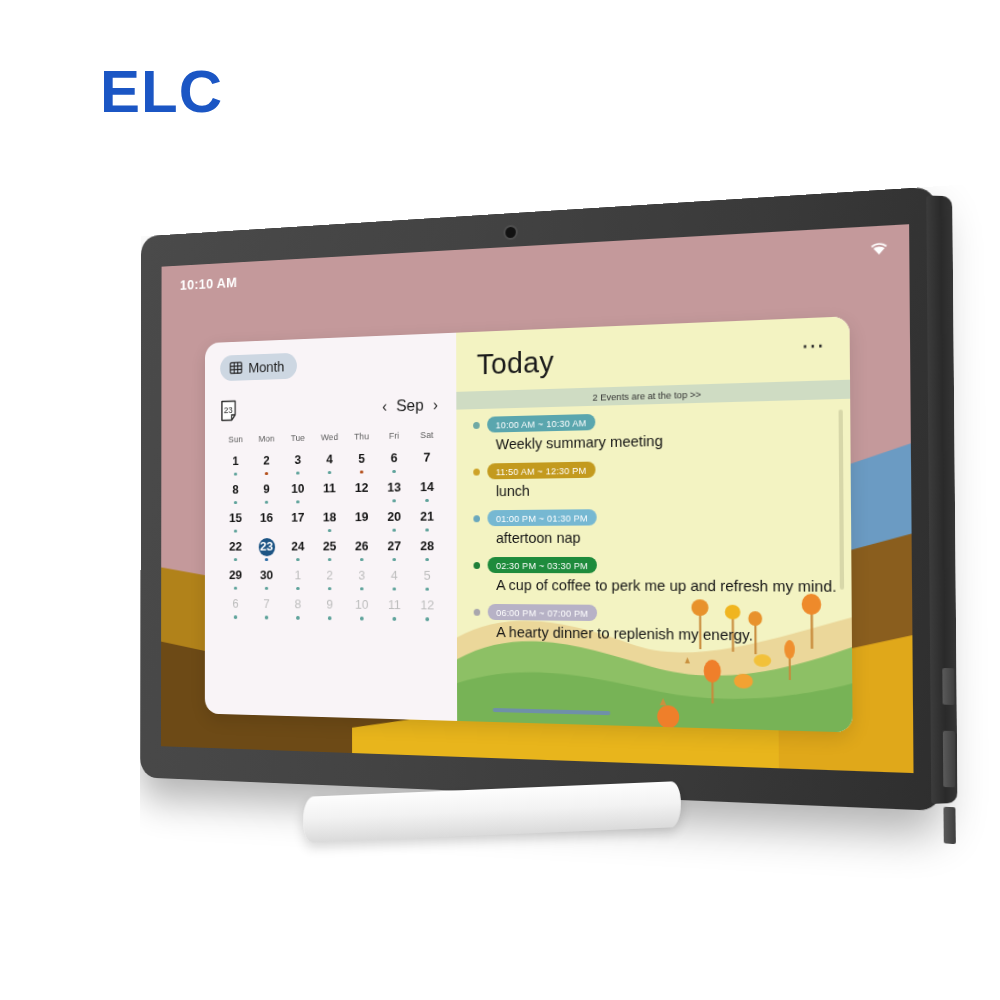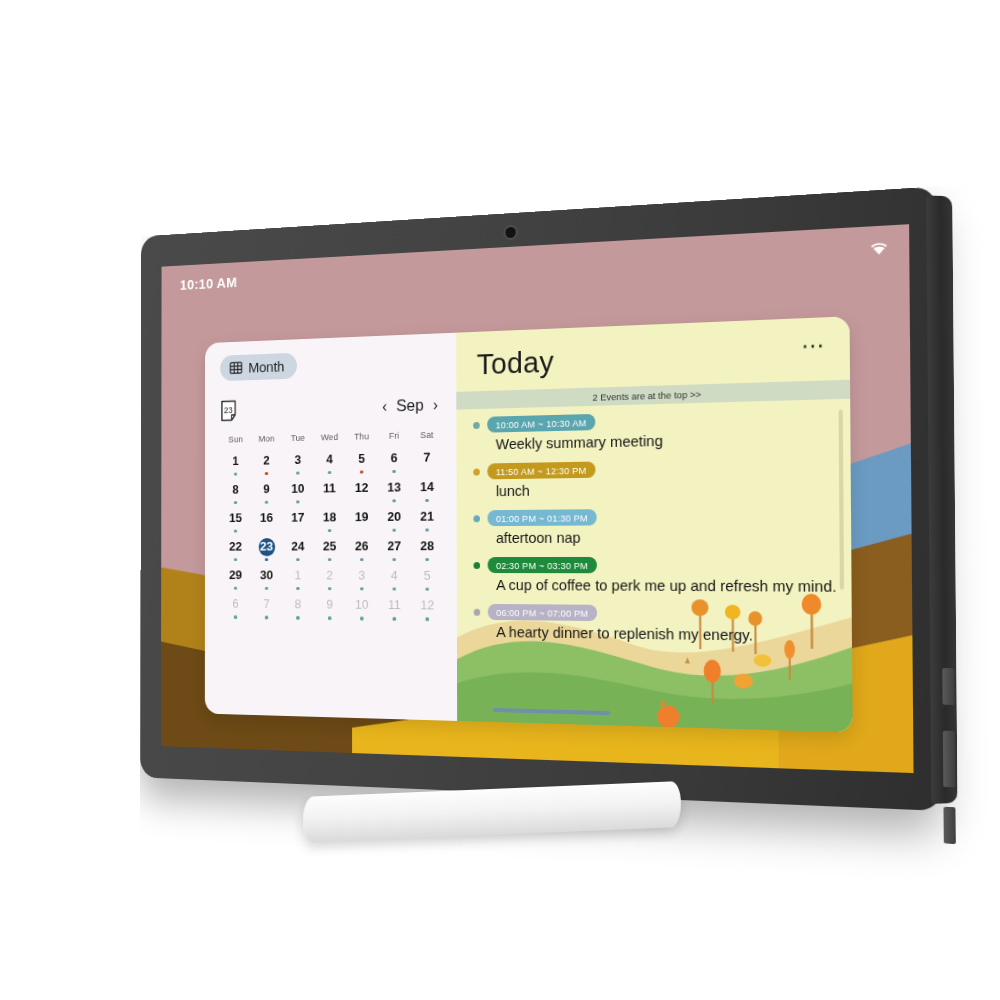--- a/index.html
+++ b/index.html
@@ -200,20 +200,21 @@
     border-radius: 10px / 22px;
     transform: rotateZ(-2.4deg) skewX(-3deg);
     box-shadow: 0 5px 12px rgba(0,0,0,.16);
   }
 </style>
 </head>
 <body>
 
 <div id="root">
 
+  <div class="logo">ELC</div>
 
   <div class="tablet-stage">
     <div class="tablet">
 
       <div class="side-slab"></div>
       <div class="side-btn b1"></div>
       <div class="side-btn b2"></div>
       <div class="side-btn b3"></div>
 
       <div class="bezel">

